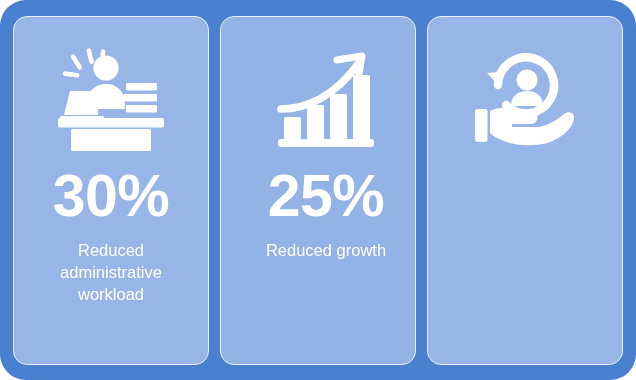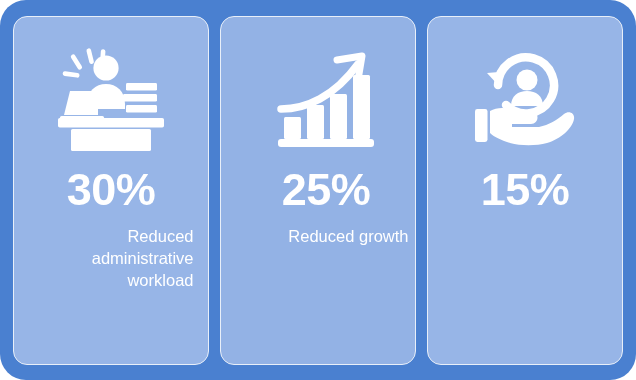--- a/index.html
+++ b/index.html
@@ -53,33 +53,33 @@
     height: 112px;
     display: flex;
     align-items: center;
     justify-content: center;
   }
   .icon-wrap svg { display: block; }
 
   
   .stat-value {
     margin-top: 12px;
-    font-size: 45px;
+    font-size: 59px;
     font-weight: bold;
     color: #ffffff;
     line-height: 1;
     letter-spacing: -0.5px;
   }
   .stat-label {
     margin-top: 14px;
     font-size: 16.5px;
     font-weight: 400;
     color: #ffffff;
     line-height: 1.33;
-    text-align: right;
+    text-align: center;
     width: 165px;
   }
 </style>
 </head>
 <body>
 
 <div id="stats-panel">
 
   <div class="stat-card card-first">
     <div class="icon-wrap">
@@ -145,16 +145,15 @@
 
         <rect x="2" y="60" width="12.5" height="33" rx="2.4"></rect>
 
         <path d="M17 62 C24 58 34 58 41 62 L58 62 C62 62 64.5 65 64.5 68.5
                  C64.5 72 62 75 58 75 L39 75 L39 78 L66 78
                  C76 76 84 71 91 65 C96 61 102 64 101 70
                  C99.5 79 88 90 74 94 C63 97 48 97 37 94
                  C29 91.5 21 88 17 84 Z"></path>
       </svg>
     </div>
-    <div class="stat-value">15%</div>
   </div>
 
 </div>
 
 </body></html>

